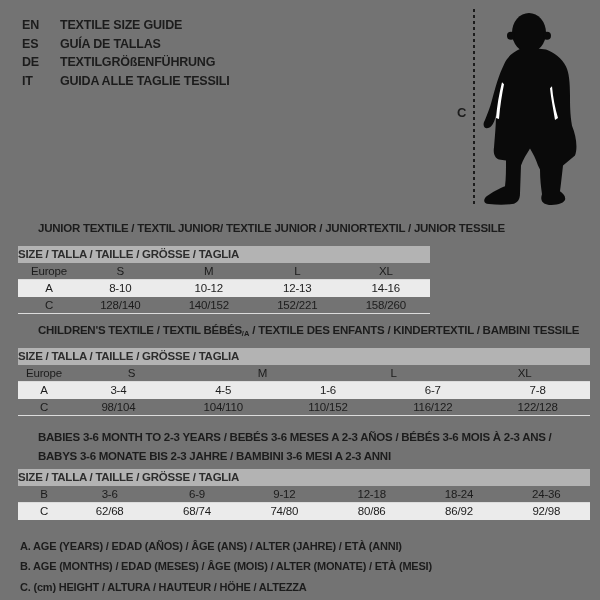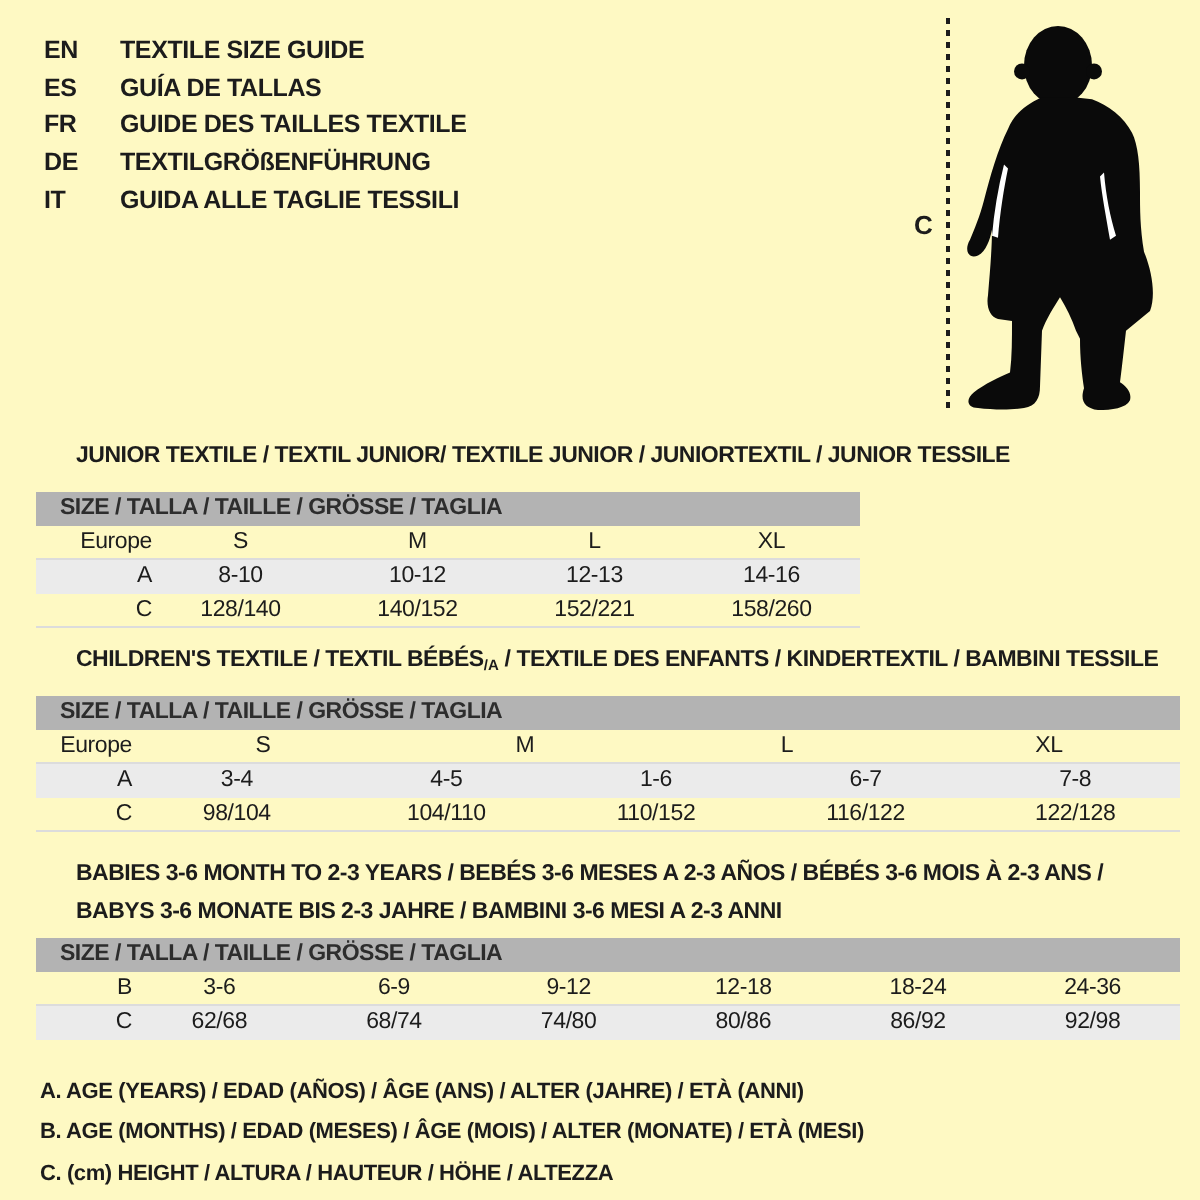--- a/index.html
+++ b/index.html
@@ -5,21 +5,21 @@
   html, body { margin: 0; padding: 0; background: #ffffff; }
   :root {
     --ink: #1c1c1c;
     --bar: #b3b3b3;
     --stripe: #ebebeb;
     --line: #dcdcdc;
   }
   .stage {
     position: relative;
     width: 600px; height: 600px;
-    background: #fef9c3;
+    background: #737373;
     overflow: hidden;
     font-family: "Liberation Sans", sans-serif;
     color: var(--ink);
   }
 
   
   .lang-block { position: absolute; left: 22px; top: 16px; }
   .lang-row { display: flex; font-weight: bold; font-size: 12.5px; line-height: 18.7px; letter-spacing: -0.2px; white-space: nowrap; }
   .lang-code { width: 38px; flex: 0 0 38px; }
 
@@ -40,29 +40,29 @@
     font-weight: bold; font-size: 11.5px; letter-spacing: -0.25px;
     white-space: nowrap; line-height: 19.3px;
   }
   .section-title sub { font-size: 7.5px; vertical-align: -2px; letter-spacing: 0; }
 
   
   .size-table { position: absolute; left: 18px; }
   .size-bar {
     height: 17px; line-height: 17px; background: var(--bar);
     font-weight: bold; font-size: 11.5px; letter-spacing: -0.25px;
-    color: #2d2d2d; padding-left: 12px; box-sizing: border-box;
+    color: #2d2d2d; padding-left: 0; box-sizing: border-box;
   }
   .trow {
     display: flex; height: 17px; line-height: 16px;
     font-size: 11.5px; letter-spacing: -0.2px;
     box-sizing: border-box; border-bottom: 1px solid var(--line);
   }
   .trow.shade { background: var(--stripe); border-bottom-color: transparent; }
-  .cell-label { flex: 0 0 48px; text-align: right; padding-left: 4px; box-sizing: border-box; }
+  .cell-label { flex: 0 0 48px; text-align: center; padding-left: 4px; box-sizing: border-box; }
   .t1 .cell-label { flex: 0 0 58px; }
   .cell { flex: 1; text-align: center; }
 
   
   .legend-block { position: absolute; left: 20px; top: 536px; }
   .legend-line {
     font-weight: bold; font-size: 11px; line-height: 20.4px;
     letter-spacing: -0.2px; white-space: nowrap;
   }
 </style>
@@ -72,24 +72,20 @@
 <div class="stage">
 
   <div class="lang-block">
     <div class="lang-row">
       <span class="lang-code">EN</span>
       <span class="lang-text">TEXTILE SIZE GUIDE</span>
     </div>
     <div class="lang-row">
       <span class="lang-code">ES</span>
       <span class="lang-text">GUÍA DE TALLAS</span>
-    </div>
-    <div class="lang-row">
-      <span class="lang-code">FR</span>
-      <span class="lang-text">GUIDE DES TAILLES TEXTILE</span>
     </div>
     <div class="lang-row">
       <span class="lang-code">DE</span>
       <span class="lang-text">TEXTILGRÖßENFÜHRUNG</span>
     </div>
     <div class="lang-row">
       <span class="lang-code">IT</span>
       <span class="lang-text">GUIDA ALLE TAGLIE TESSILI</span>
     </div>
   </div>

